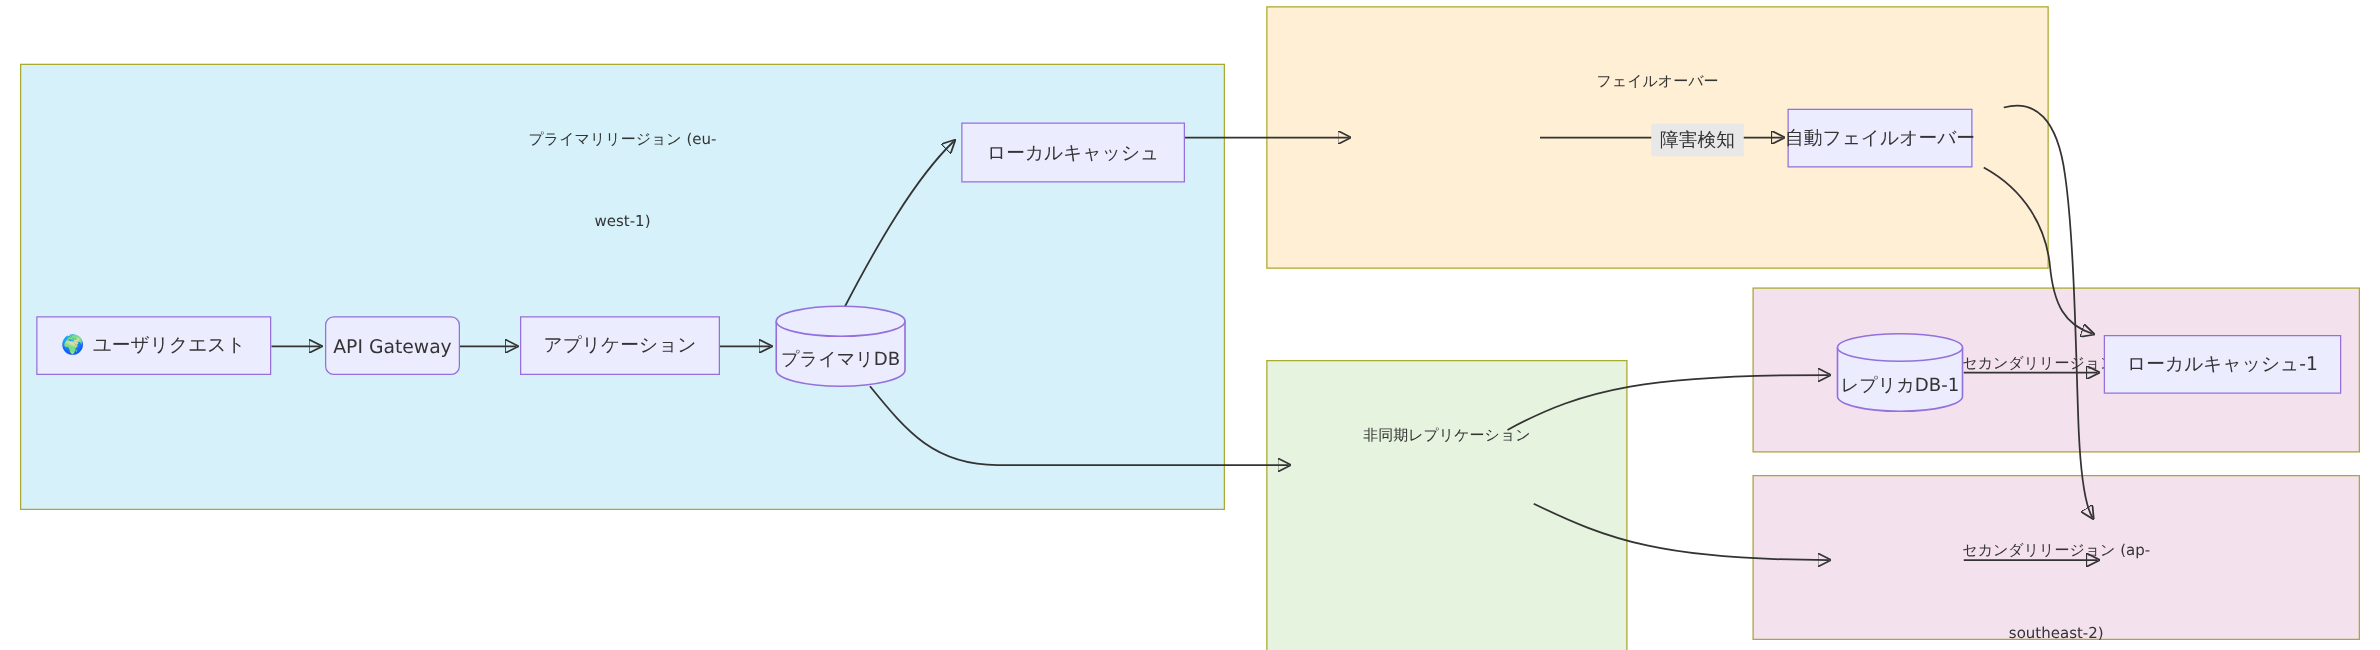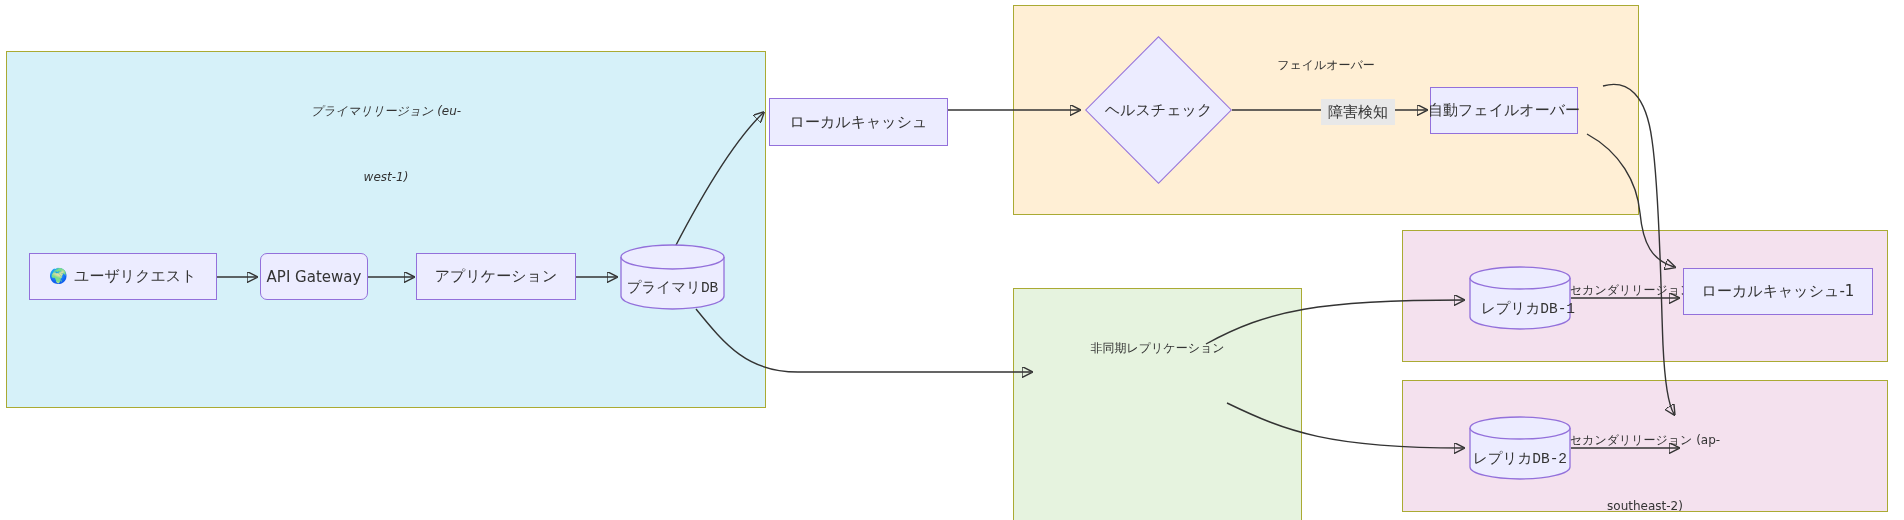--- a/index.html
+++ b/index.html
@@ -28,35 +28,35 @@
   .shape .shape-label{
     position:absolute;inset:0;display:flex;flex-direction:column;align-items:center;justify-content:center;
     font-size:15px;line-height:21px;color:var(--text-color,#333333);white-space:nowrap;text-align:center;
   }
   .diamond .fill-layer,.diamond .fill-inner{clip-path:polygon(50% 0%,100% 50%,50% 100%,0% 50%);}
   .hexagon .fill-layer,.hexagon .fill-inner{clip-path:polygon(0% 50%,9% 0%,91% 0%,100% 50%,91% 100%,9% 100%);}
   .cylinder{position:absolute;}
   .cylinder svg{position:absolute;inset:0;overflow:visible;}
   .cyl-label{
     position:absolute;left:0;right:0;top:21px;bottom:0;display:flex;align-items:center;justify-content:center;
-    font-size:14.5px;color:var(--text-color,#333333);white-space:nowrap;font-family:Liberation Mono, monospace;
+    font-size:14.5px;color:var(--text-color,#333333);white-space:nowrap;
   }
   .edge-label{
     position:absolute;display:flex;align-items:center;justify-content:center;
     background:var(--edge-label-bg,#e8e8e8);font-size:15px;color:var(--text-color,#333333);
     white-space:nowrap;padding:2px 2px;
   }
   .icon{margin-right:6px;font-size:15px;line-height:15px;}
 </style>
 </head>
 <body>
 
 <div class="canvas">
 
-  <div class="region" style="left:6px;top:51px;width:760px;height:357px;background:var(--primary-region-fill,#d6f1f9);font-style:italic;">
+  <div class="region" style="left:16px;top:51px;width:964px;height:357px;background:var(--primary-region-fill,#d6f1f9);">
     <div class="region-title">
       <span>プライマリリージョン (eu-</span>
       <span>west-1)</span>
     </div>
   </div>
 
   <div class="region" style="left:1013px;top:5px;width:626px;height:210px;background:var(--failover-region-fill,#ffefd5);">
     <div class="region-title">
       <span>フェイルオーバー</span>
     </div>
@@ -120,47 +120,35 @@
       <path d="M1,13 L1,52 A51.5,13 0 0 0 104,52 L104,13" fill="var(--node-fill,#ececff)" stroke="var(--node-border,#9370db)" stroke-width="1.3"></path>
       <ellipse cx="52.5" cy="13" rx="51.5" ry="12" fill="var(--node-fill,#ececff)" stroke="var(--node-border,#9370db)" stroke-width="1.3"></ellipse>
     </svg>
     <div class="cyl-label">プライマリDB</div>
   </div>
 
   <div class="node" style="left:769px;top:86px;width:179px;height:48px;margin-top:12px;">
     <span>ローカルキャッシュ</span>
   </div>
 
-  <div class="shape diamond" style="left:1085px;top:36px;width:147px;height:148px;">
-    <div class="fill-layer"></div>
-    <div class="fill-inner"></div>
-    <div class="shape-label">ヘルスチェック</div>
-  </div>
 
   <div class="node" style="left:1430px;top:87px;width:148px;height:47px;">
     <span>自動フェイルオーバー</span>
   </div>
 
 
-  <div class="cylinder" style="left:1469px;top:266px;width:102px;height:64px;padding-left:16px;">
+  <div class="cylinder" style="left:1469px;top:266px;width:102px;height:64px;">
     <svg viewBox="0 0 102 64" width="102" height="64">
       <path d="M1,12 L1,51 A50,12 0 0 0 101,51 L101,12" fill="var(--node-fill,#ececff)" stroke="var(--node-border,#9370db)" stroke-width="1.3"></path>
       <ellipse cx="51" cy="12" rx="50" ry="11" fill="var(--node-fill,#ececff)" stroke="var(--node-border,#9370db)" stroke-width="1.3"></ellipse>
     </svg>
     <div class="cyl-label">レプリカDB-1</div>
   </div>
 
   <div class="node" style="left:1683px;top:268px;width:190px;height:47px;">
     <span>ローカルキャッシュ-1</span>
   </div>
 
-  <div class="cylinder" style="left:1469px;top:416px;width:102px;height:64px;">
-    <svg viewBox="0 0 102 64" width="102" height="64">
-      <path d="M1,12 L1,51 A50,12 0 0 0 101,51 L101,12" fill="var(--node-fill,#ececff)" stroke="var(--node-border,#9370db)" stroke-width="1.3"></path>
-      <ellipse cx="51" cy="12" rx="50" ry="11" fill="var(--node-fill,#ececff)" stroke="var(--node-border,#9370db)" stroke-width="1.3"></ellipse>
-    </svg>
-    <div class="cyl-label">レプリカDB-2</div>
-  </div>
 
 
   <div class="edge-label" style="left:1321px;top:99px;width:70px;height:22px;">障害検知</div>
 
 </div>
 
 </body></html>

